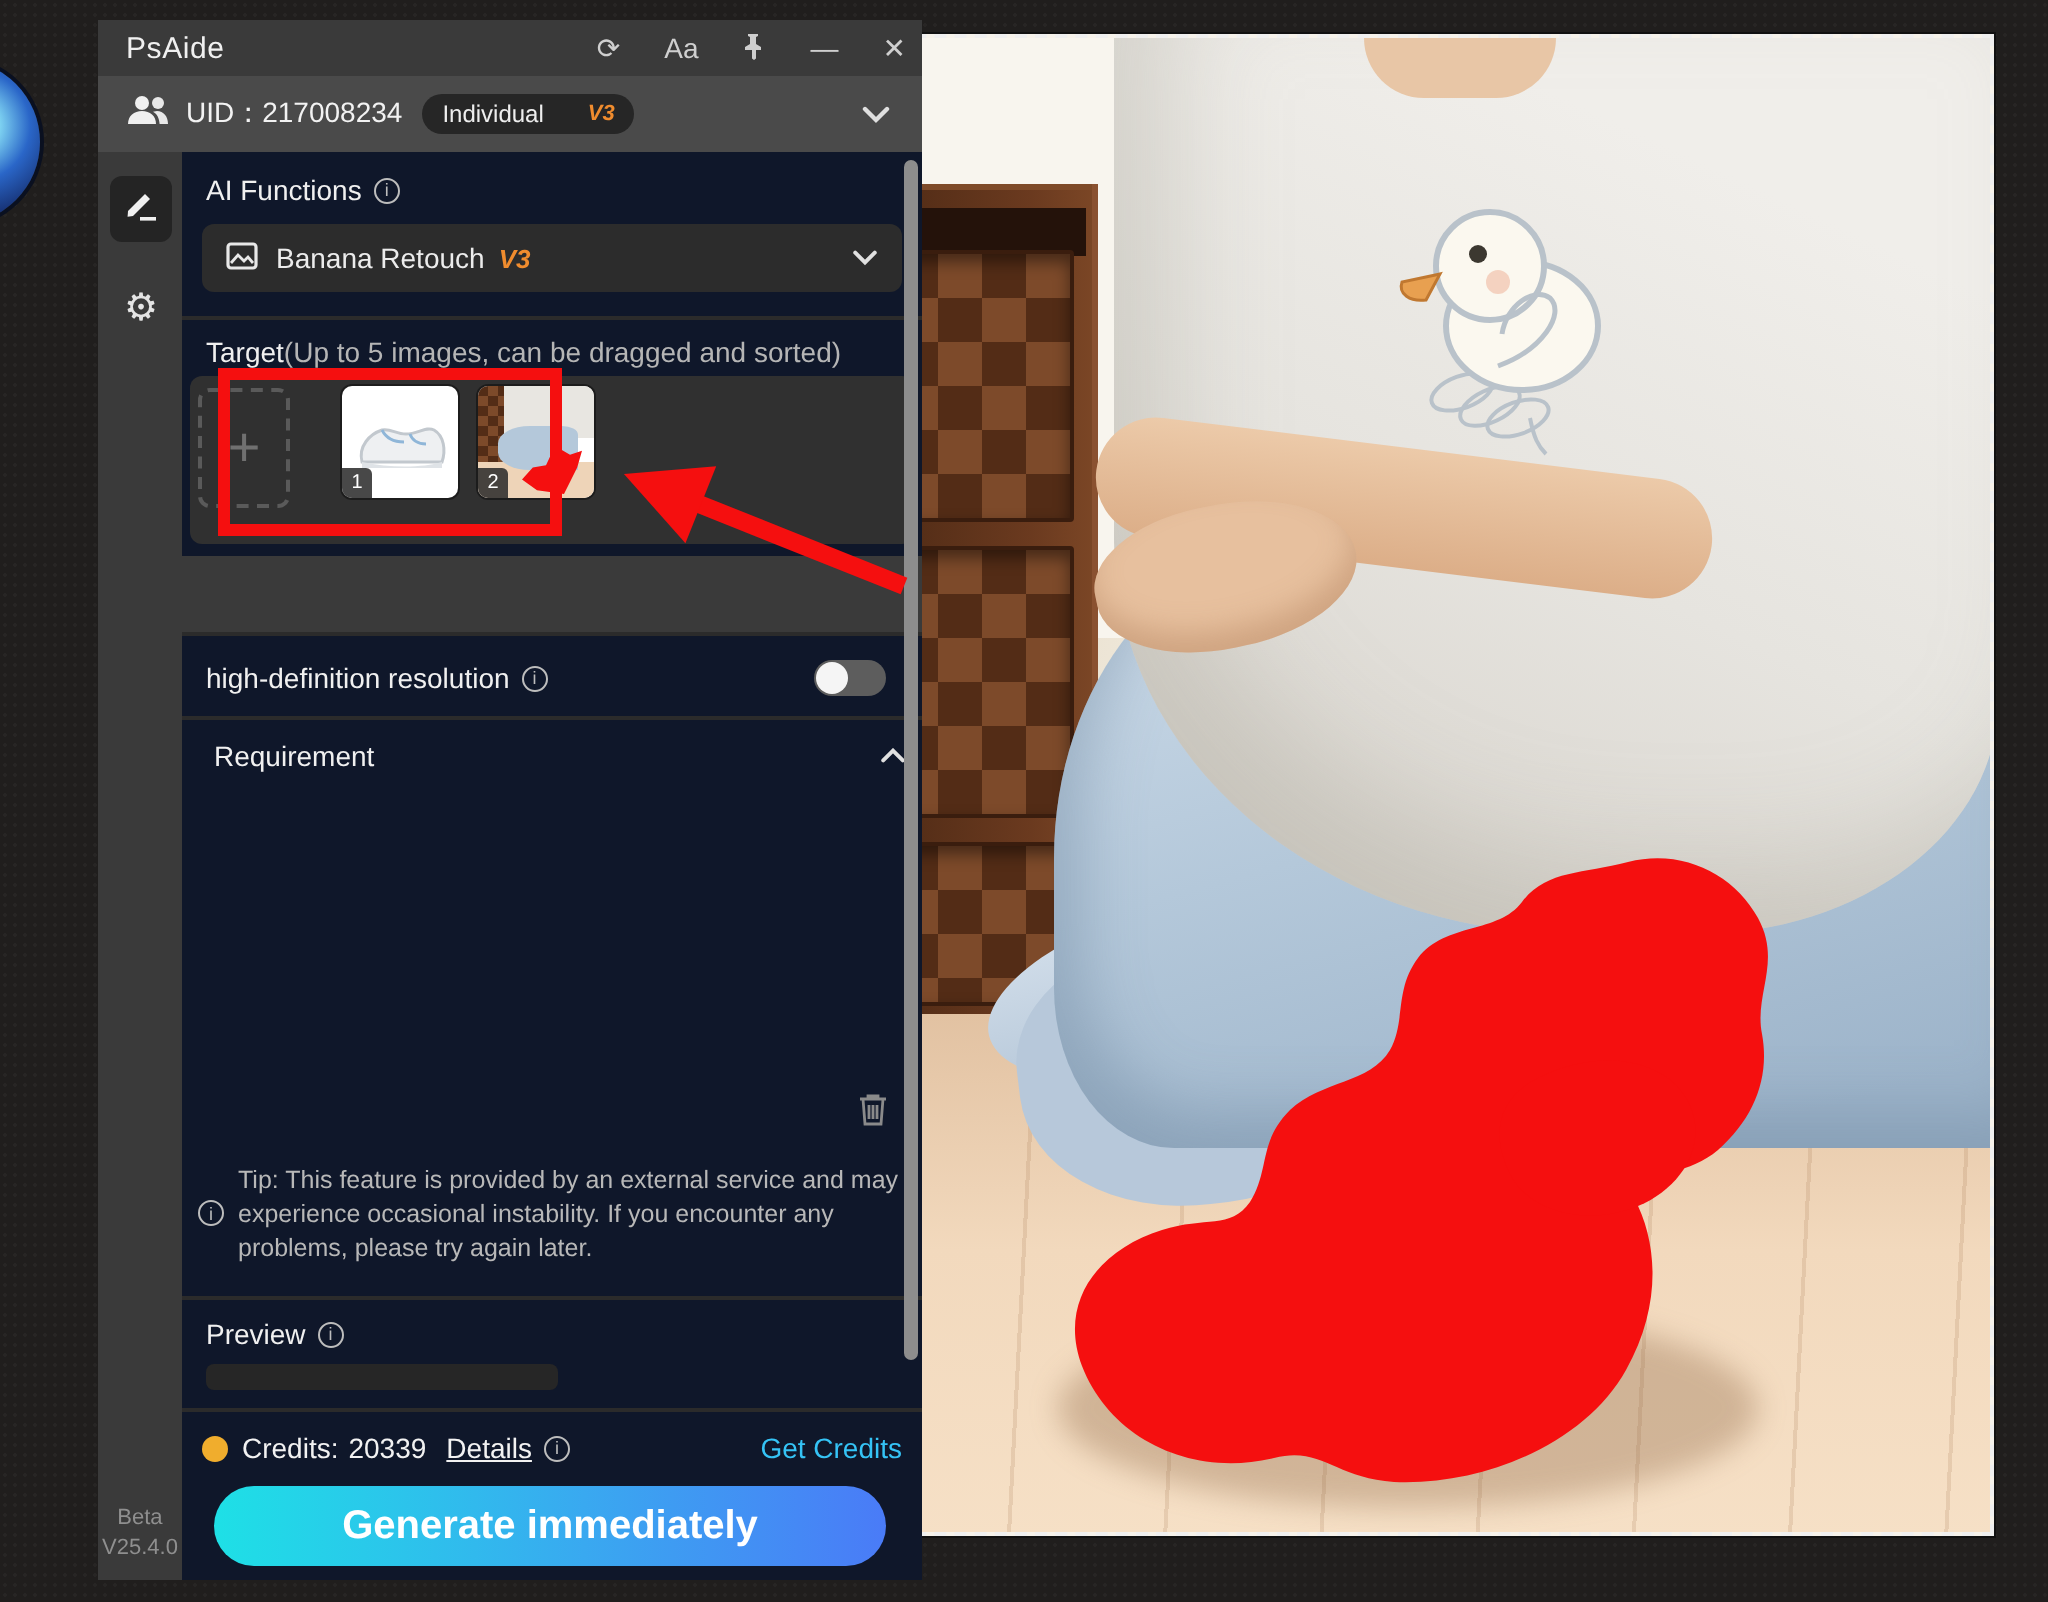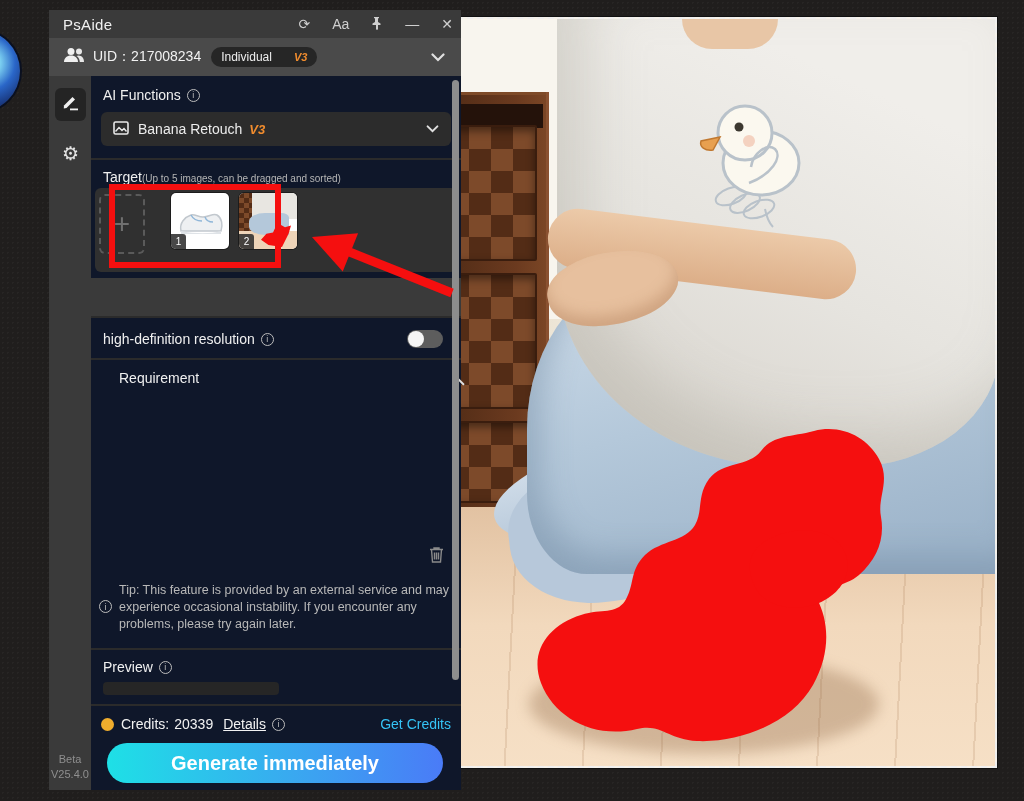--- a/index.html
+++ b/index.html
@@ -91,21 +91,21 @@
   .sect { position:absolute; left:0; width:370px; background:#0f172a; border-top:2px solid #2b2b2b; }
   .s-ai   { top:0;   height:82px; border-top:none; }
   .s-tg   { top:82px; height:120px; }
   .s-sr   { top:202px; height:38px; }
   .s-hd   { top:240px; height:42px; }
   .s-rq   { top:282px; height:290px; }
   .s-pv   { top:572px; height:56px; }
   .s-ft   { top:628px; height:86px; }
 
   .sec-label { font-size:14px; color:#f0f0f0; }
-  .hint { font-size:10px; color:#b5b5b5; }
+  .hint { font-size:14px; color:#b5b5b5; }
   .info { display:inline-flex; width:13px; height:13px; border:1px solid #bdbdbd; border-radius:50%;
           color:#bdbdbd; font-size:9px; align-items:center; justify-content:center; font-style:normal;
           vertical-align:middle; margin-left:6px; }
   .drop { background:#2c2c2c; border-radius:6px; display:flex; align-items:center; color:#ececec;
           font-size:14px; }
 
   .ai-head { position:absolute; left:12px; top:11px; display:flex; align-items:center; }
   .ai-drop { position:absolute; left:10px; top:36px; width:350px; height:34px; padding:0 12px; }
   .ai-drop .lbl { margin-left:9px; }
   .ai-drop .chev { margin-left:auto; }
@@ -133,21 +133,21 @@
   .sr-label { margin-left:12px; }
   .sr-drop { position:absolute; right:10px; top:5px; width:122px; height:28px; padding:0 12px; }
   .sr-drop .chev { margin-left:auto; }
 
   .hd-row { display:flex; align-items:center; height:42px; }
   .hd-label { margin-left:12px; }
   .toggle { position:absolute; right:18px; top:12px; width:36px; height:18px; background:#5d5d5d;
           border-radius:9px; }
   .knob { position:absolute; left:1px; top:1px; width:16px; height:16px; background:#f5f5f5; border-radius:50%; }
 
-  .rq-head { position:absolute; left:28px; top:10px; width:346px; display:flex; align-items:flex-end;gap:36px; }
+  .rq-head { position:absolute; left:16px; top:10px; width:346px; display:flex; align-items:center;gap:36px; }
   .rq-head .chev { margin-left:auto; }
   .rq-area { position:absolute; left:10px; top:34px; width:350px; height:178px; background:#323232;
           border:none; border-radius:4px; resize:none; color:#dcdcdc; font-size:14px; padding:14px;
           font-family:"Liberation Sans", sans-serif; }
   .rq-area::placeholder { color:#8d8d8d; }
   .trash { position:absolute; left:338px; top:186px; color:#8a8a8a; }
   .tipwrap { position:absolute; left:8px; top:222px; width:356px; display:flex; gap:7px; }
   .tipwrap .info { flex:0 0 auto; margin-top:18px; margin-left:0; }
   .tiptext { font-size:12.5px; line-height:17px; color:#b8b8b8; }
 

